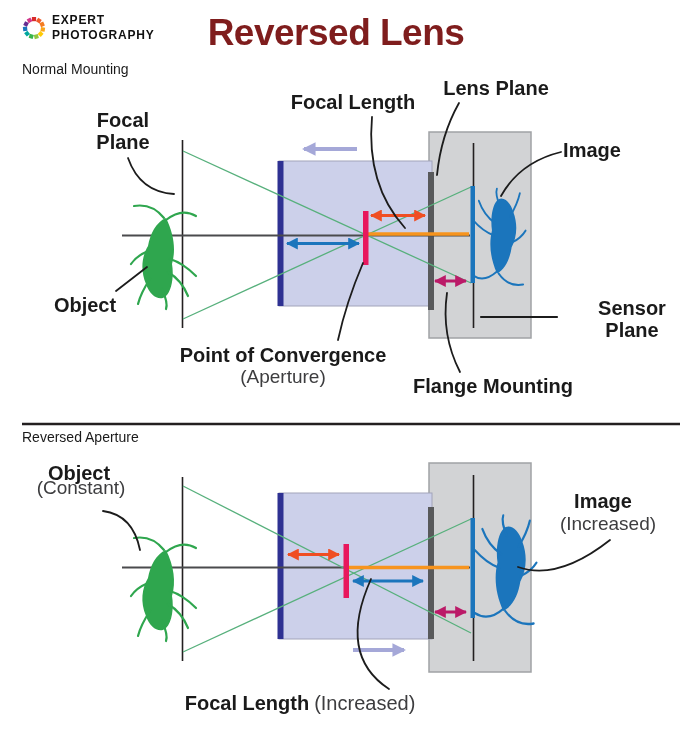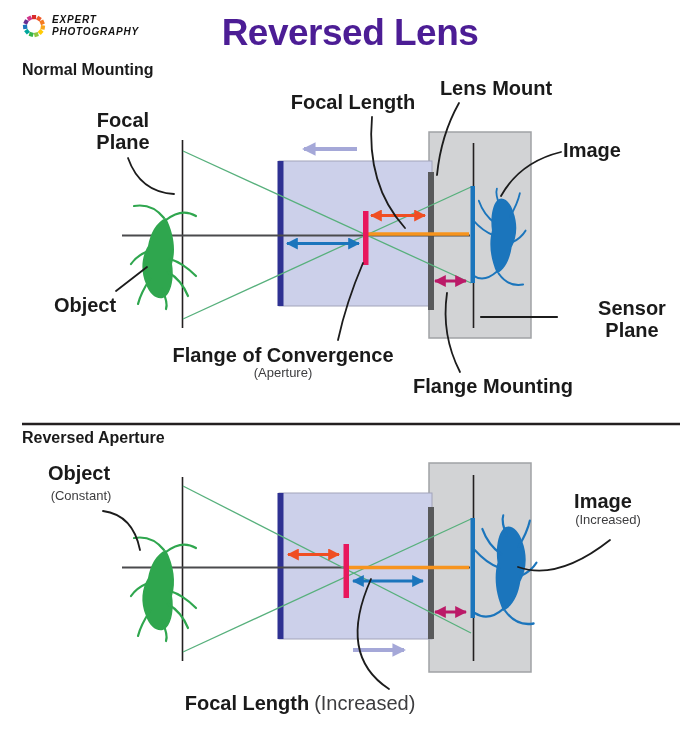--- a/index.html
+++ b/index.html
@@ -6,32 +6,32 @@
   #canvas{
     position:relative;width:700px;height:744px;background:#ffffff;overflow:hidden;
     font-family:"Liberation Sans",sans-serif;color:#1a1a1a;
   }
   svg.art{position:absolute;left:0;top:0;width:700px;height:744px;}
   .lbl{
     position:absolute;font-weight:bold;font-size:20px;line-height:1.12;
     text-align:center;white-space:pre-line;transform:translateX(-50%);
     color:var(--text_black);
   }
-  .sub{font-weight:normal;color:var(--text_gray);font-size:13px;}
+  .sub{font-weight:normal;color:var(--text_gray);font-size:19px;}
   .section-lbl{
-    position:absolute;font-size:16px;font-weight:bold;color:var(--text_black);
+    position:absolute;font-size:14px;font-weight:normal;color:var(--text_black);
     transform:none;text-align:left;white-space:nowrap;
   }
   .title{
-    position:absolute;left:350px;top:12px;transform:translateX(-50%);
+    position:absolute;left:336px;top:12px;transform:translateX(-50%);
     font-size:37px;font-weight:bold;letter-spacing:-0.5px;white-space:nowrap;
-    color:#4c1d95;
+    color:#7f1d1d;
   }
   .logo{position:absolute;left:21px;top:13px;display:flex;align-items:center;gap:5px;}
-  .logo-text{font-size:10px;font-weight:bold;letter-spacing:0.8px;line-height:1.25;color:#111;font-style:italic;}
+  .logo-text{font-size:12px;font-weight:bold;letter-spacing:0.8px;line-height:1.25;color:#111;}
   .inline-lbl{position:absolute;transform:translateX(-50%);white-space:nowrap;
     font-size:20px;font-weight:bold;color:var(--text_black);}
   .inline-lbl .sub{margin-left:5px;font-size:20px;}
 </style>
 </head>
 <body>
 
 <div id="canvas">
 
   <svg class="art" viewBox="0 0 700 744" aria-hidden="true">
@@ -146,34 +146,34 @@
     </div>
   </div>
 
   <div class="title">Reversed Lens</div>
 
   <div>
     <div class="section-lbl" style="left:22px;top:61px">Normal Mounting</div>
     <div class="lbl" style="left:123px;top:109px">Focal
 Plane</div>
     <div class="lbl" style="left:353px;top:91px">Focal Length</div>
-    <div class="lbl" style="left:496px;top:77px">Lens Mount</div>
+    <div class="lbl" style="left:496px;top:77px">Lens Plane</div>
     <div class="lbl" style="left:592px;top:139px">Image</div>
     <div class="lbl" style="left:85px;top:294px">Object</div>
-    <div class="lbl" style="left:283px;top:344px">Flange of Convergence</div>
+    <div class="lbl" style="left:283px;top:344px">Point of Convergence</div>
     <div class="lbl sub" style="left:283px;top:366px">(Aperture)</div>
     <div class="lbl" style="left:493px;top:375px">Flange Mounting</div>
     <div class="lbl" style="left:632px;top:297px">Sensor
 Plane</div>
   </div>
 
   <div>
     <div class="section-lbl" style="left:22px;top:429px">Reversed Aperture</div>
     <div class="lbl" style="left:79px;top:462px">Object</div>
-    <div class="lbl sub" style="left:81px;top:489px">(Constant)</div>
+    <div class="lbl sub" style="left:81px;top:477px">(Constant)</div>
     <div class="lbl" style="left:603px;top:490px">Image</div>
     <div class="lbl sub" style="left:608px;top:513px">(Increased)</div>
     <div class="inline-lbl" style="left:300px;top:692px">
       <span>Focal Length</span><span class="sub">(Increased)</span>
     </div>
   </div>
 
 </div>
 
 </body></html>

